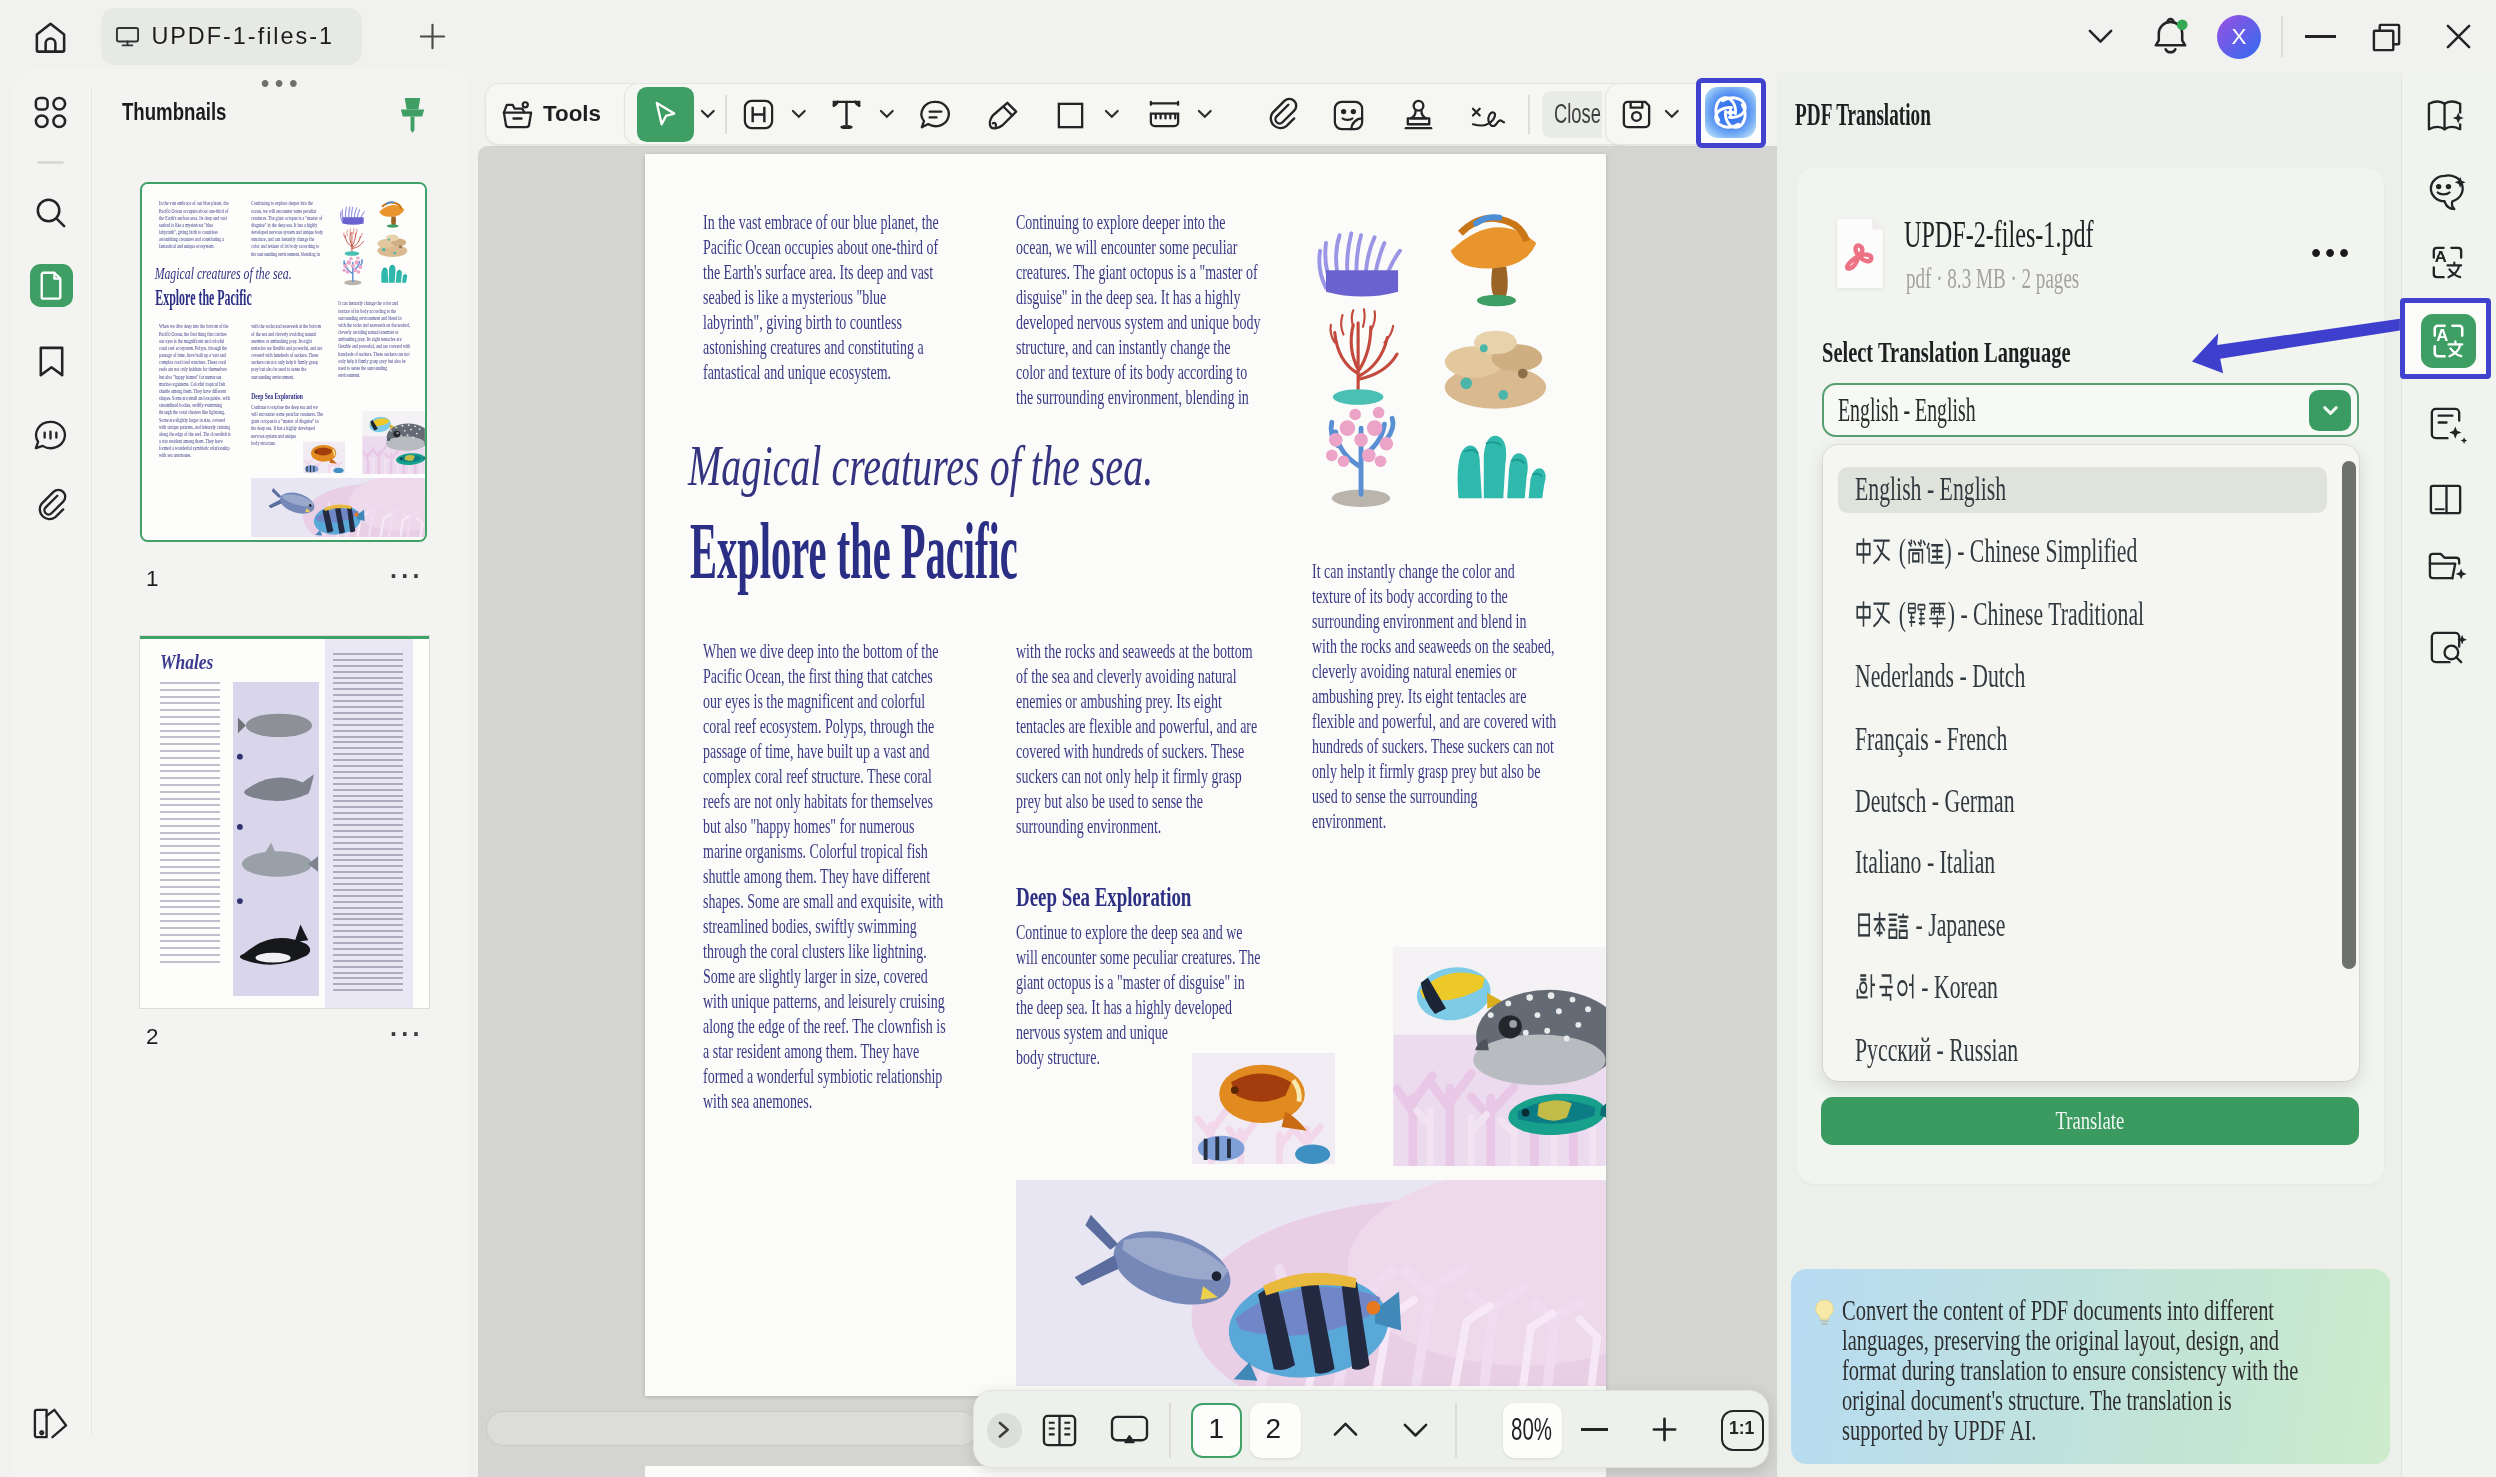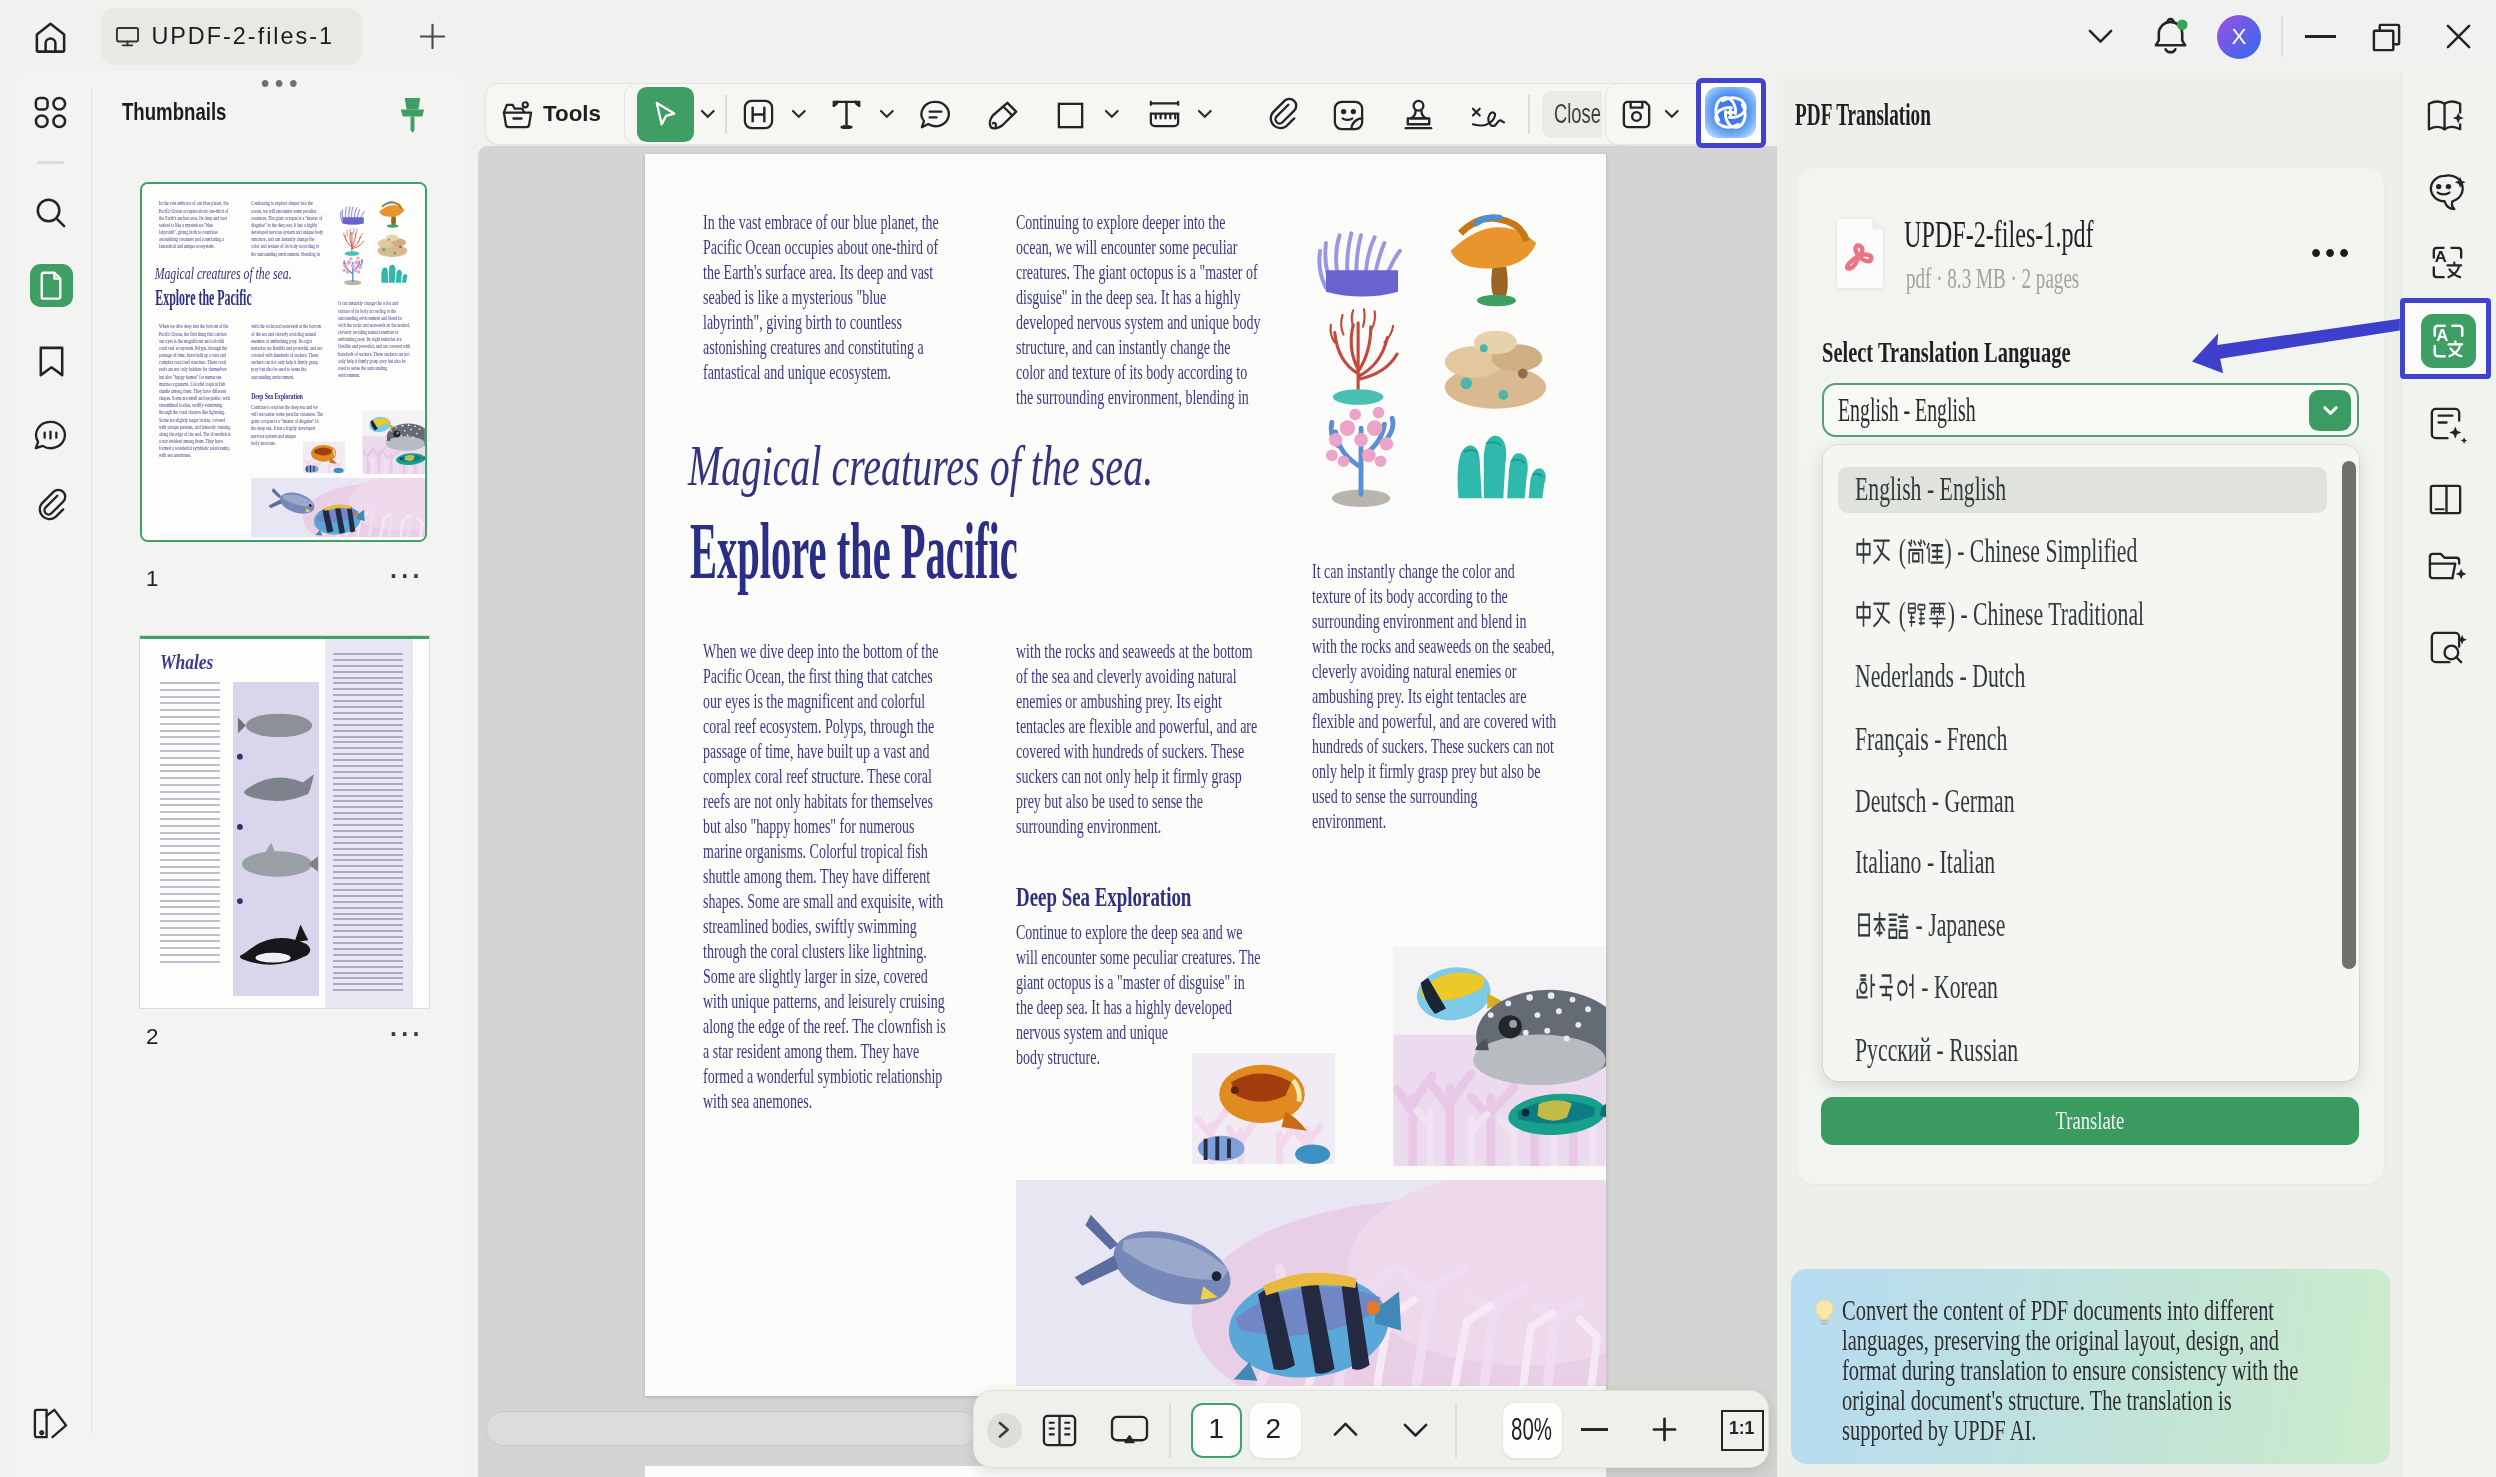--- a/index.html
+++ b/index.html
@@ -52,21 +52,21 @@
       <path d="M14 33 v-8 a5 5 0 0 1 10 0 v8" fill="none" stroke="#222325" stroke-width="2.6"></path>
     </svg>
   </div>
 <div class="abs" id="tab">
   <svg style="margin-left:13.7px" width="25" height="23.4" viewBox="0 0 26 24">
       <g fill="none" stroke="#333436" stroke-width="2">
         <rect x="2" y="3" width="22" height="14" rx="2"></rect>
         <path d="M13 17 v4 M8 21 h10" stroke-linecap="round"></path>
       </g>
     </svg>
-  <span>UPDF-2-files-1</span>
+  <span>UPDF-1-files-1</span>
 </div>
 <div class="abs" style="left:417px;top:20.5px;">
     <svg width="31" height="31" viewBox="0 0 32 32">
       <path d="M16 4 v24 M4 16 h24" stroke="#4a4b49" stroke-width="2.2" stroke-linecap="round"></path>
     </svg>
   </div>
 <div class="abs" style="left:2086px;top:26px;">
     <svg width="29" height="21.5" viewBox="0 0 30 22">
       <path d="M4 5 l11 11 l11 -11" fill="none" stroke="#242527" stroke-width="2.6" stroke-linecap="round" stroke-linejoin="round"></path>
     </svg>
@@ -856,17 +856,17 @@
       <path d="M4 7 l11 11 l11 -11" fill="none" stroke="#232426" stroke-width="2.6" stroke-linecap="round" stroke-linejoin="round"></path>
     </svg>
   <div class="abs" style="left:481px;top:11.7px;width:2px;height:55px;background:#dcddd9;"></div>
   <div class="abs" style="left:529px;top:11.7px;width:59px;height:55px;background:#fdfdfc;border-radius:11.7px;box-shadow:0 1px 2.9px rgba(0,0,0,.1);">
       <span style="position:absolute;left:7.8px;top:9.8px;font-size:31px;color:#1e1f21;display:inline-block;transform:scaleX(0.66);transform-origin:0 0;">80%</span>
     </div>
   <div class="abs" style="left:607px;top:37px;width:27px;height:2.9px;background:#232426;"></div>
   <svg class="abs" style="left:677px;top:25px;" width="27" height="27" viewBox="0 0 28 28">
       <path d="M14 3 v22 M3 14 h22" stroke="#232426" stroke-width="2.8" stroke-linecap="round"></path>
     </svg>
-  <div class="abs" style="left:747px;top:18.5px;width:43px;height:41px;border:2.5px solid #232426;border-radius:0;box-sizing:border-box;">
+  <div class="abs" style="left:747px;top:18.5px;width:43px;height:41px;border:2.5px solid #232426;border-radius:12px;box-sizing:border-box;">
       <span style="position:absolute;left:5.9px;top:6.8px;font-size:17.6px;font-weight:bold;color:#232426;">1:1</span>
     </div>
 </div>
 
 
 </body></html>

